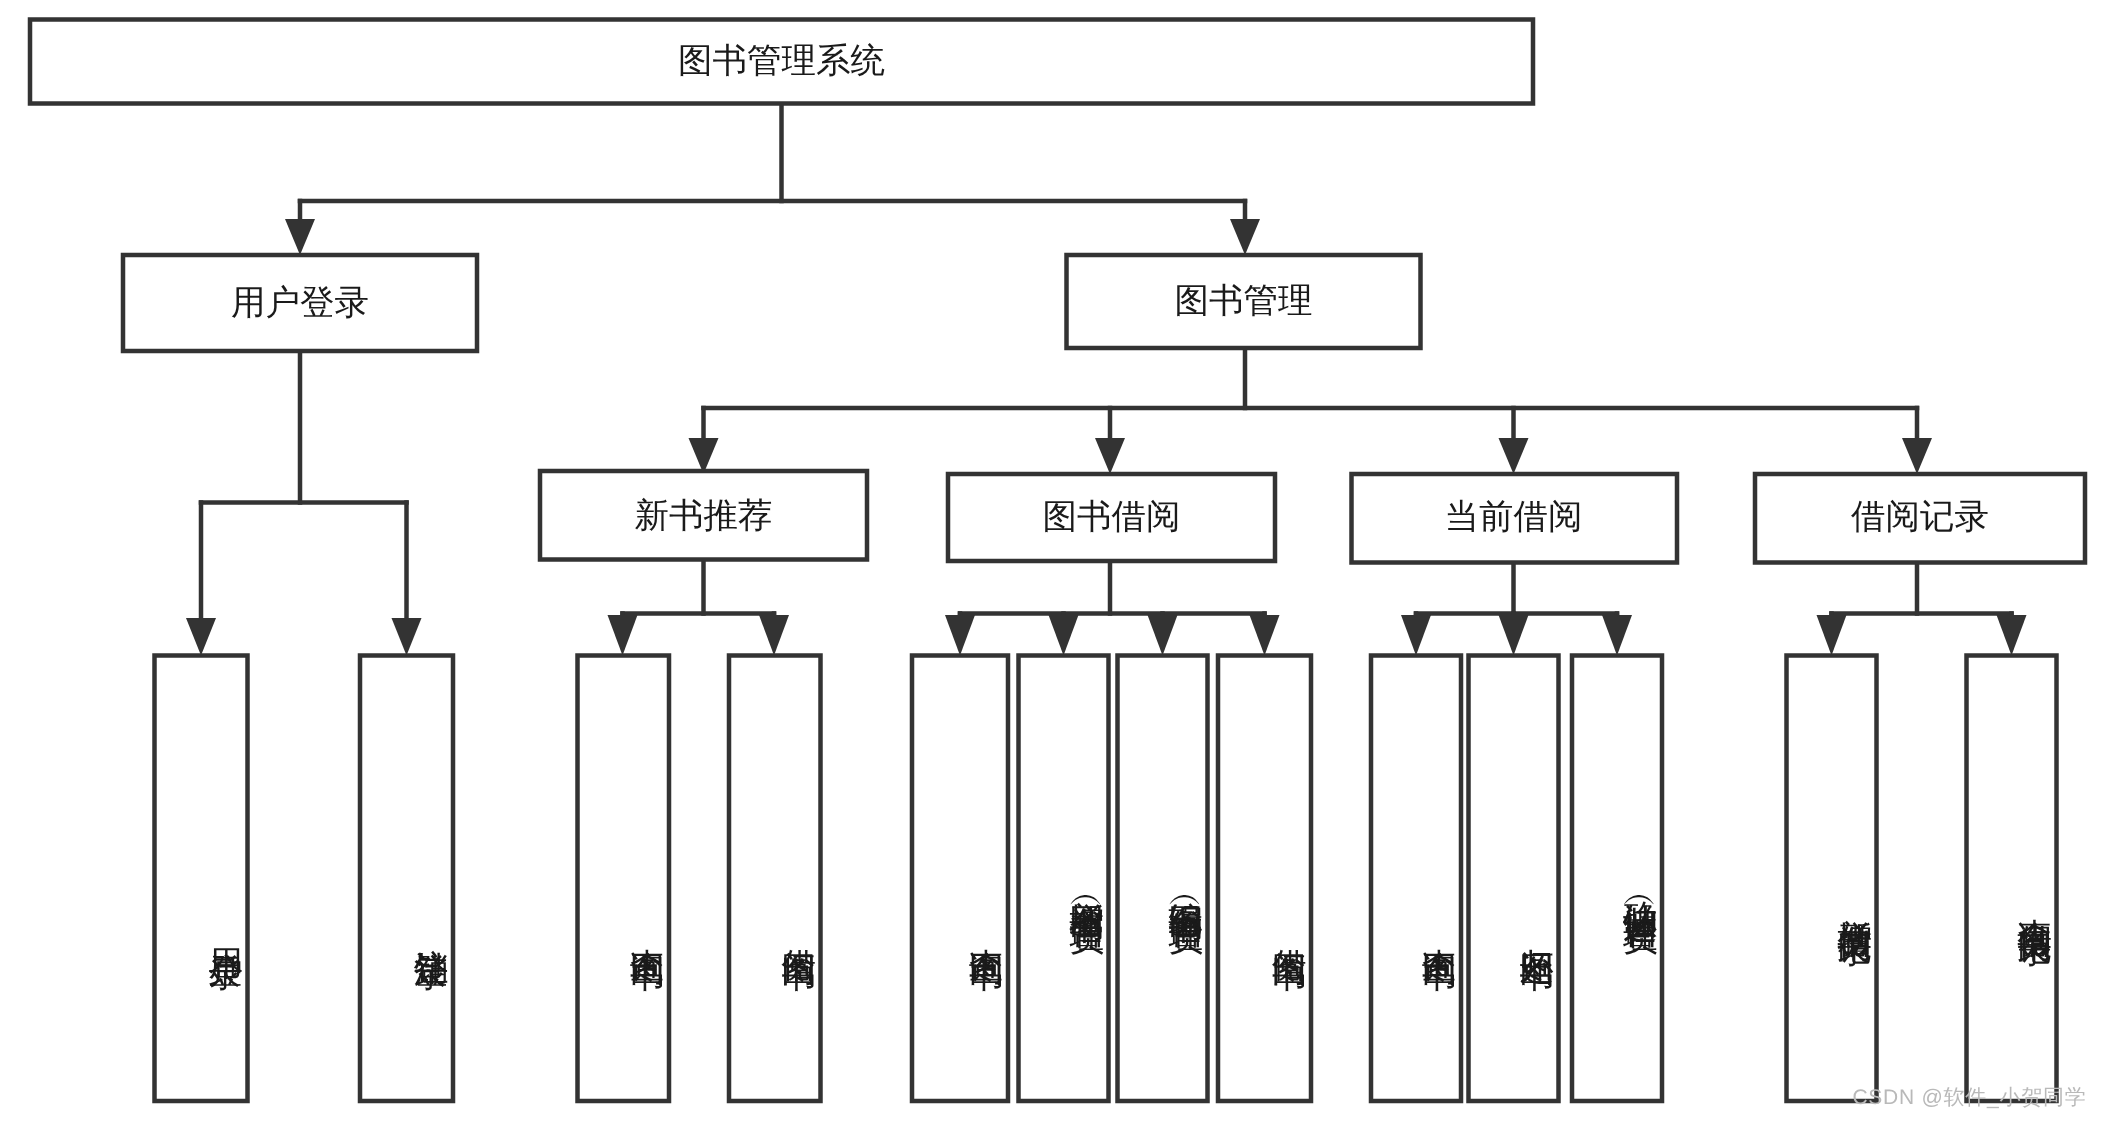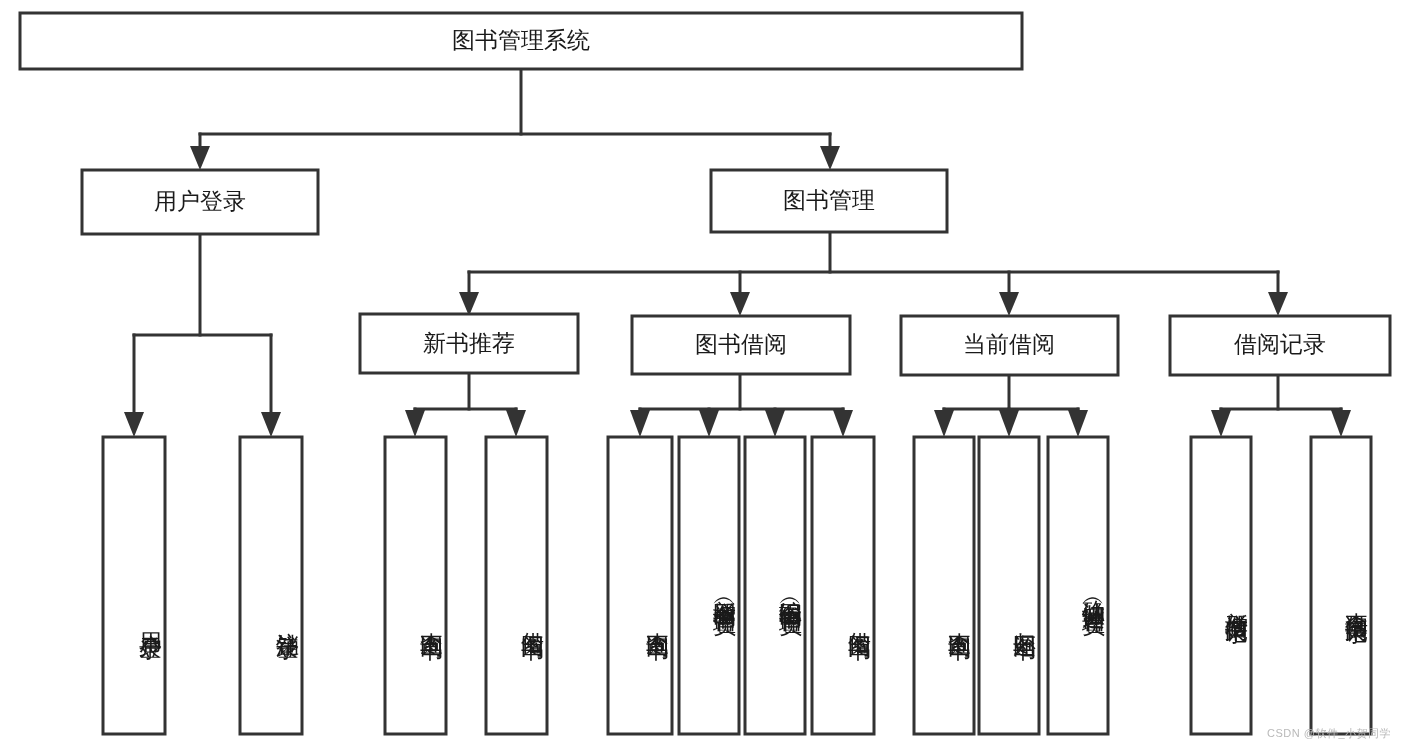--- a/index.html
+++ b/index.html
@@ -61,21 +61,21 @@
     pointer-events: none;
     display: flex;
     align-items: flex-start;
     justify-content: center;
   }
   .watermark {
     position: absolute;
     right: 14px;
     bottom: 6px;
     font-family: "Liberation Sans", "DejaVu Sans", sans-serif;
-    font-size: 11px;
+    font-size: 14px;
     color: #b9b9b9;
     letter-spacing: 0.5px;
     white-space: nowrap;
   }
 </style>
 </head>
 <body>
 
 <div id="diagram-root">
 

